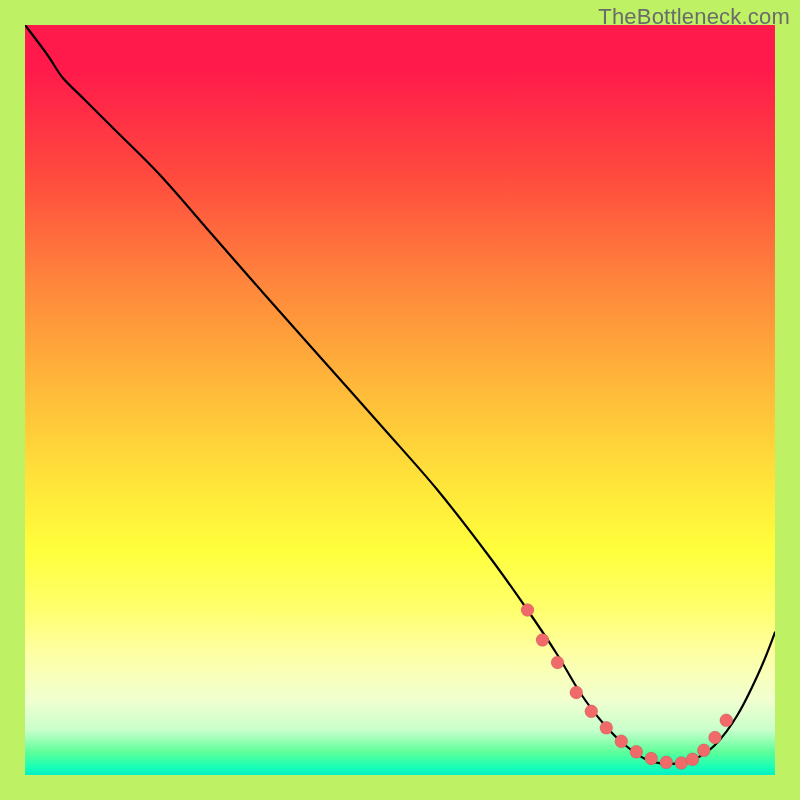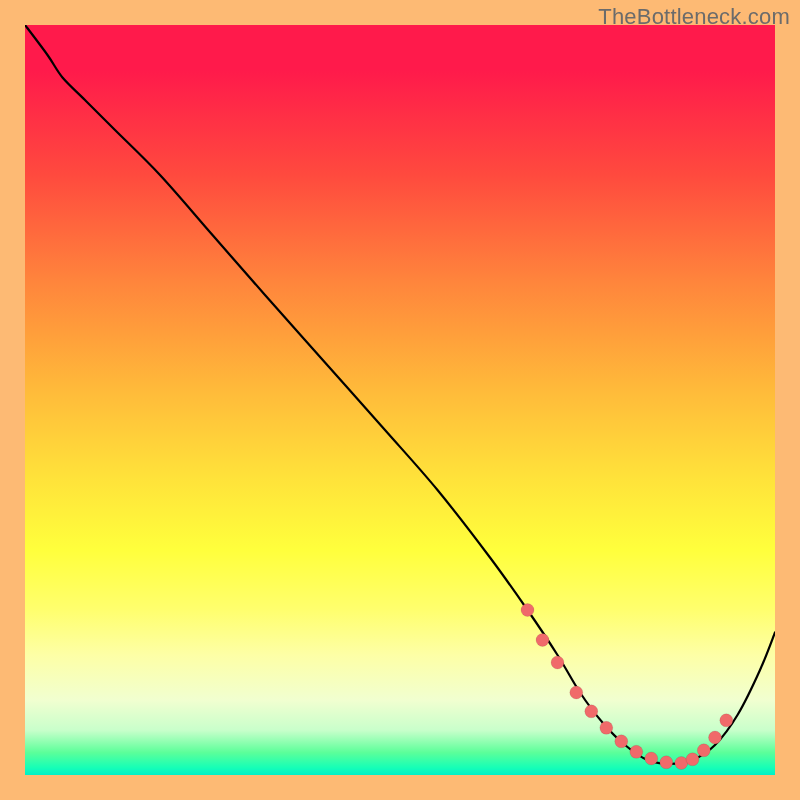--- a/index.html
+++ b/index.html
@@ -8,21 +8,21 @@
     width: 800px;
     height: 800px;
     background: #000;
     overflow: hidden;
     font-family: Arial, Helvetica, sans-serif;
   }
   .frame {
     position: relative;
     width: 800px;
     height: 800px;
-    background: #fdba74;
+    background: #bef264;
   }
   .watermark {
     position: absolute;
     top: 4px;
     right: 10px;
     color: #6b6b6b;
     font-size: 22px;
     font-weight: 500;
     letter-spacing: 0.2px;
     z-index: 5;

